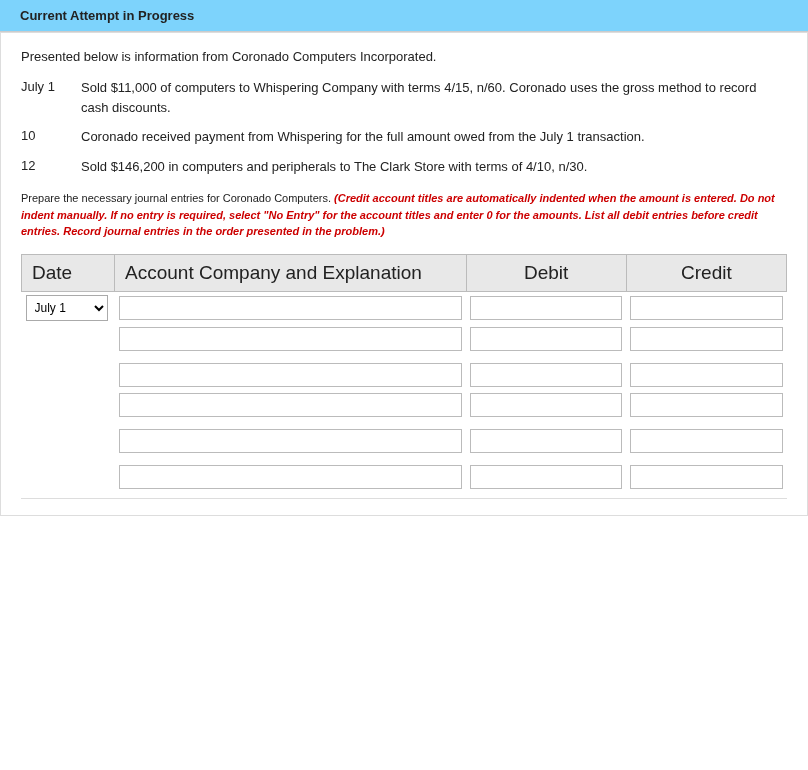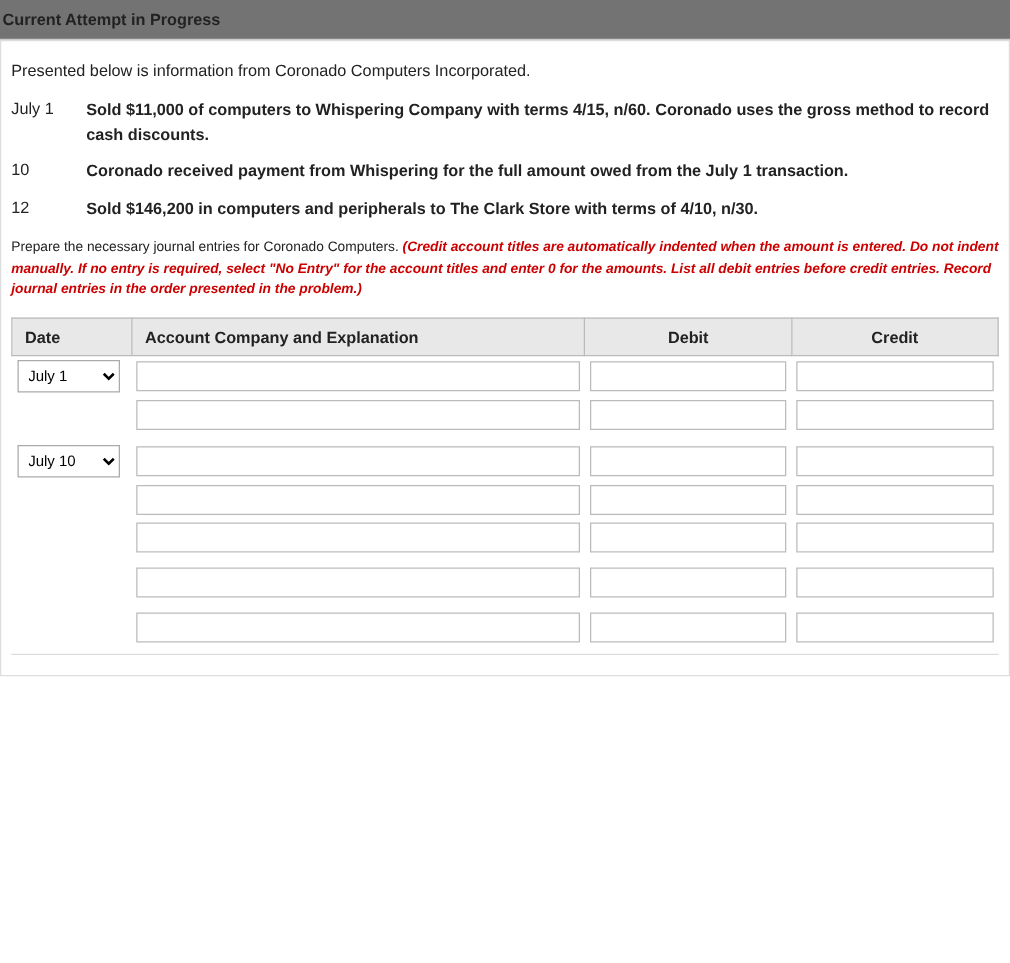--- a/index.html
+++ b/index.html
@@ -9,28 +9,28 @@
       background: #fff;
       color: #222;
     }
     .page-wrapper {
       width: 808px;
       min-height: 770px;
       background: #fff;
       padding: 0;
     }
     .header-bar {
-      background: #737373;
+      background: #7dd3fc;
       border-bottom: 1px solid #ccc;
-      padding: 8px 2px;
+      padding: 8px 20px;
       font-weight: bold;
       font-size: 13px;
     }
     .content-area {
-      padding: 16px 8px;
+      padding: 16px 20px;
       border: 1px solid #ddd;
       margin: 0;
     }
     .intro-text {
       font-size: 13px;
       margin-bottom: 14px;
     }
     .transaction-table {
       width: 100%;
       margin-bottom: 10px;
@@ -42,21 +42,20 @@
     }
     .trans-date {
       min-width: 60px;
       font-size: 13px;
       padding-top: 1px;
     }
     .trans-desc {
       flex: 1;
       font-size: 13px;
       line-height: 1.5;
-      font-weight: bold;
     }
     .instructions {
       font-size: 11px;
       margin-top: 14px;
       margin-bottom: 14px;
       line-height: 1.5;
     }
     .instructions .italic-red {
       color: #cc0000;
       font-style: italic;
@@ -65,22 +64,22 @@
     
     .journal-table {
       width: 100%;
       border-collapse: collapse;
       margin-top: 4px;
     }
     .journal-table thead tr th {
       background: #e8e8e8;
       border: 1px solid #bbb;
       padding: 7px 10px;
-      font-size: 13px;
-      font-weight: bold;
+      font-size: 19px;
+      font-weight: normal;
       text-align: left;
     }
     .journal-table thead tr th.center {
       text-align: center;
     }
     .journal-table tbody td {
       border: none;
       padding: 3px 4px;
       vertical-align: middle;
     }
@@ -202,39 +201,20 @@
           </td>
           <td class="credit-cell">
             <input type="text" class="number-input" value="" style="">
           </td>
         </tr>
         <tr class="spacer-row">
             <td colspan="4"></td>
           </tr>
 
         <tr>
-          <td class="date-cell">
-            <select class="date-select">
-              <option>July 1</option>
-              <option selected="">July 10</option>
-              <option>July 17</option>
-              <option>July 30</option>
-            </select>
-          </td>
-          <td class="account-cell">
-            <input type="text" class="text-input" value="" style="">
-          </td>
-          <td class="debit-cell">
-            <input type="text" class="number-input" value="" style="">
-          </td>
-          <td class="credit-cell">
-            <input type="text" class="number-input" value="" style="">
-          </td>
-        </tr>
-        <tr>
           <td class="date-cell"></td>
           <td class="account-cell">
             <input type="text" class="text-input" value="" style="">
           </td>
           <td class="debit-cell">
             <input type="text" class="number-input" value="" style="">
           </td>
           <td class="credit-cell">
             <input type="text" class="number-input" value="" style="">
           </td>

